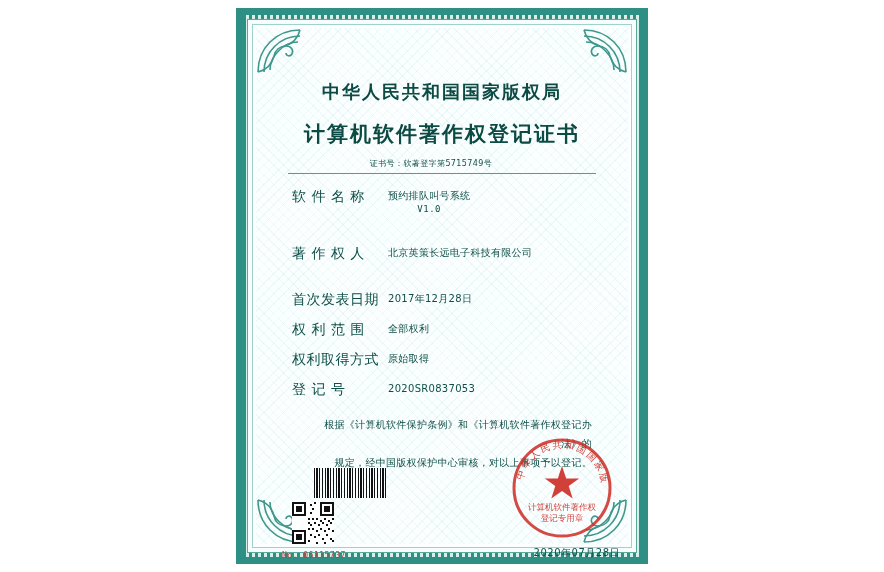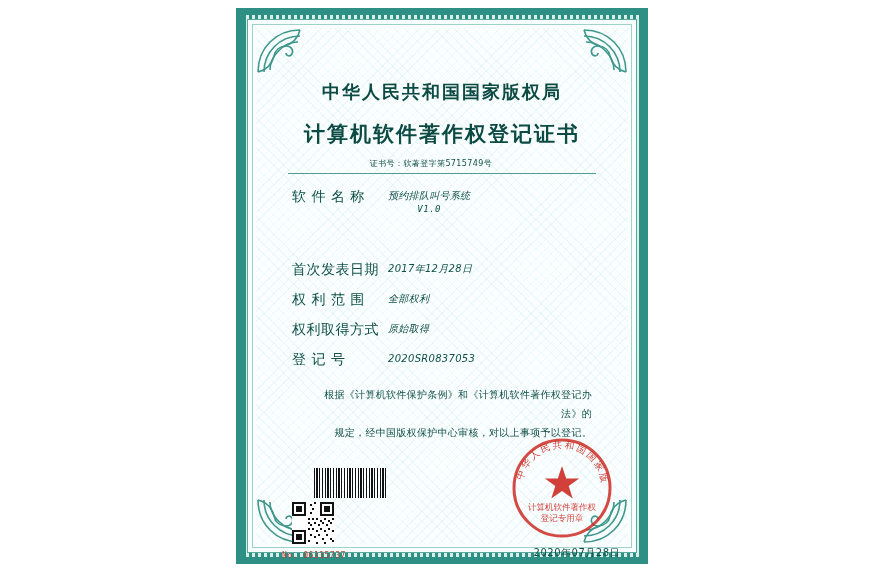--- a/index.html
+++ b/index.html
@@ -145,21 +145,20 @@
     font-size: 14px;
     letter-spacing: 0.5px;
     white-space: nowrap;
   }
   .field-value {
     color: #0f4f48;
     font-family: "DejaVu Sans", sans-serif;
     font-size: 10px;
     letter-spacing: 0.3px;
     line-height: 1.5;
-    font-style: italic;
   }
   .field-value .sub {
     display: block;
     font-family: "DejaVu Sans Mono", monospace;
     font-size: 9px;
     letter-spacing: 0.5px;
     text-align: center;
   }
   .gap-row { height: 16px; }
 
@@ -297,20 +296,24 @@
         <div class="field-row">
           <div class="field-label">软 件 名 称</div>
           <div class="field-value">
             <span>预约排队叫号系统</span>
             <span class="sub">V1.0</span>
           </div>
         </div>
 
         <div class="gap-row"></div>
 
+        <div class="field-row">
+          <div class="field-label">著 作 权 人</div>
+          <div class="field-value">北京英策长远电子科技有限公司</div>
+        </div>
 
         <div class="gap-row"></div>
 
 
         <div class="field-row">
           <div class="field-label">首次发表日期</div>
           <div class="field-value">2017年12月28日</div>
         </div>
 
         <div class="field-row">

